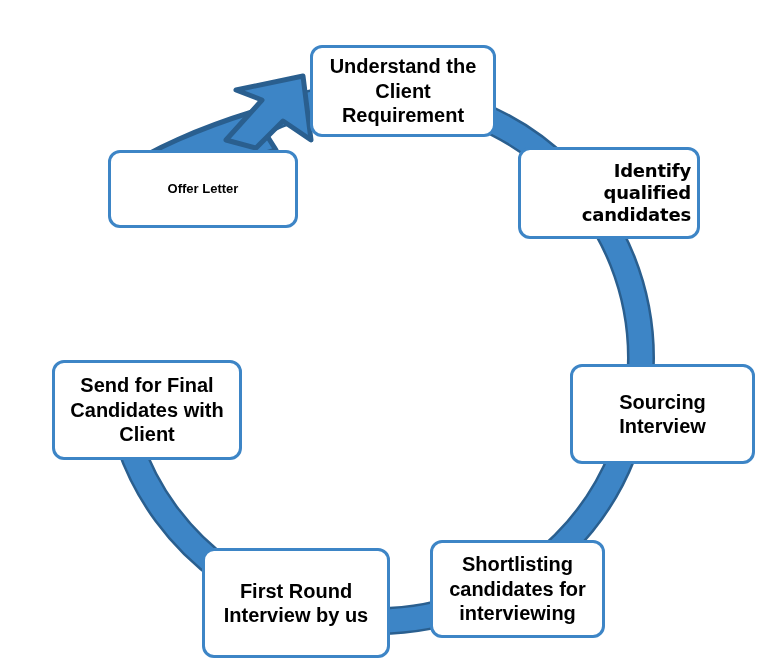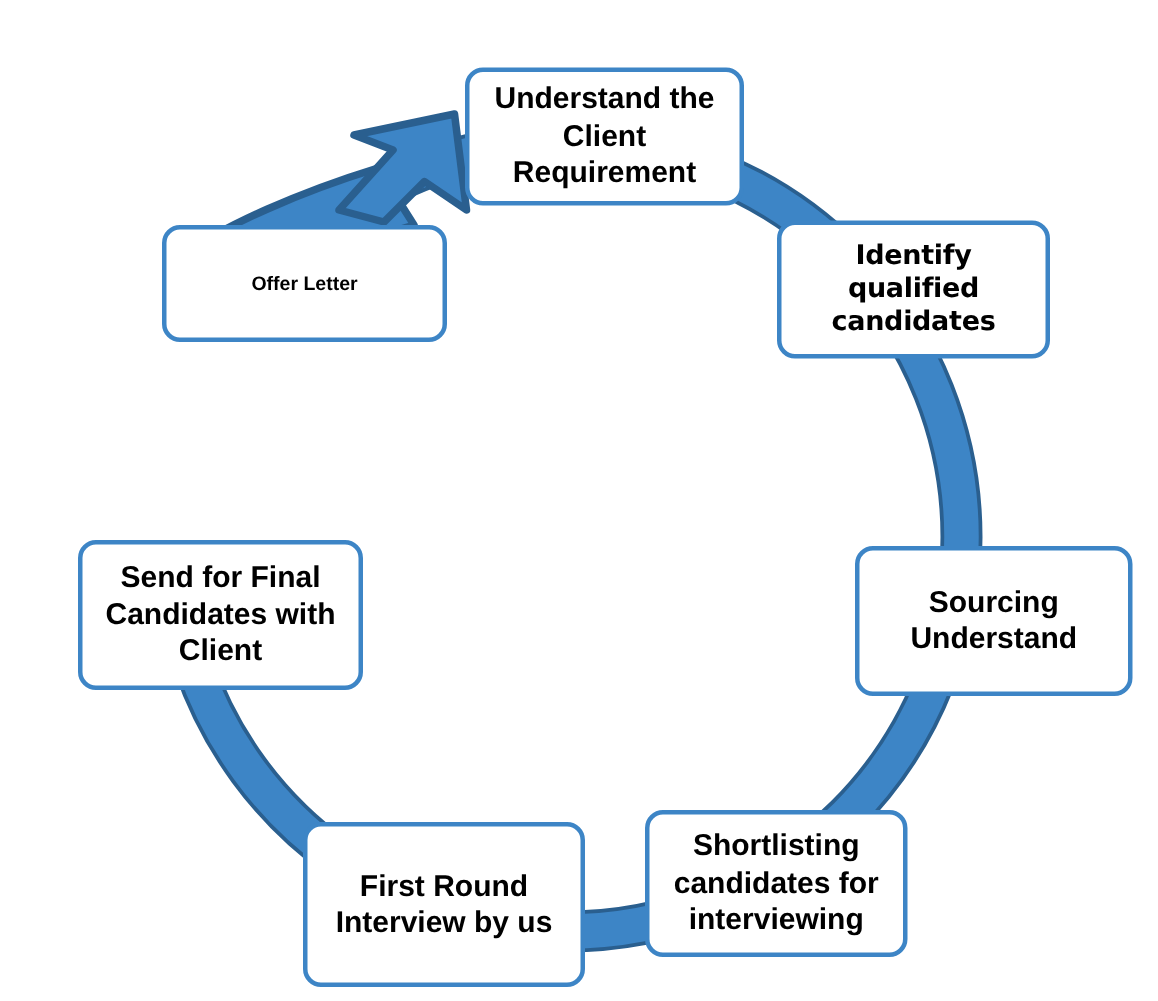--- a/index.html
+++ b/index.html
@@ -50,21 +50,21 @@
   
   #node-0 { left: 310px; top: 45px;  width: 186px; height: 92px;  font-size: 20px; }
   #node-1 { left: 518px; top: 147px; width: 182px; height: 92px;  font-size: 18px; font-weight: 600; }
   #node-2 { left: 570px; top: 364px; width: 185px; height: 100px; font-size: 20px; }
   #node-3 { left: 430px; top: 540px; width: 175px; height: 98px;  font-size: 20px; }
   #node-4 { left: 202px; top: 548px; width: 188px; height: 110px;  font-size: 20px; }
   #node-5 { left: 52px;  top: 360px; width: 190px; height: 100px; font-size: 20px; }
   #node-6 { left: 108px; top: 150px; width: 190px; height: 78px;  font-size: 13px; }
 
   
-  #node-1 .node-label { font-family: "DejaVu Sans", sans-serif; letter-spacing: -0.2px; }
+  #node-1 .node-label { font-family: "DejaVu Sans", sans-serif; letter-spacing: -0.2px; text-align: right; }
 </style>
 </head>
 <body>
 
 <div id="canvas">
 
   <svg id="ring-svg" viewBox="0 0 772 667" xmlns="http://www.w3.org/2000/svg">
     <defs>
 
       <clipPath id="ring-clip">
@@ -89,21 +89,21 @@
 Requirement</span>
   </div>
 
   <div class="node" id="node-1">
     <span class="node-label">Identify qualified
 candidates</span>
   </div>
 
   <div class="node" id="node-2">
     <span class="node-label">Sourcing
-Understand</span>
+Interview</span>
   </div>
 
   <div class="node" id="node-3">
     <span class="node-label">Shortlisting
 candidates for
 interviewing</span>
   </div>
 
   <div class="node" id="node-4">
     <span class="node-label">First Round

